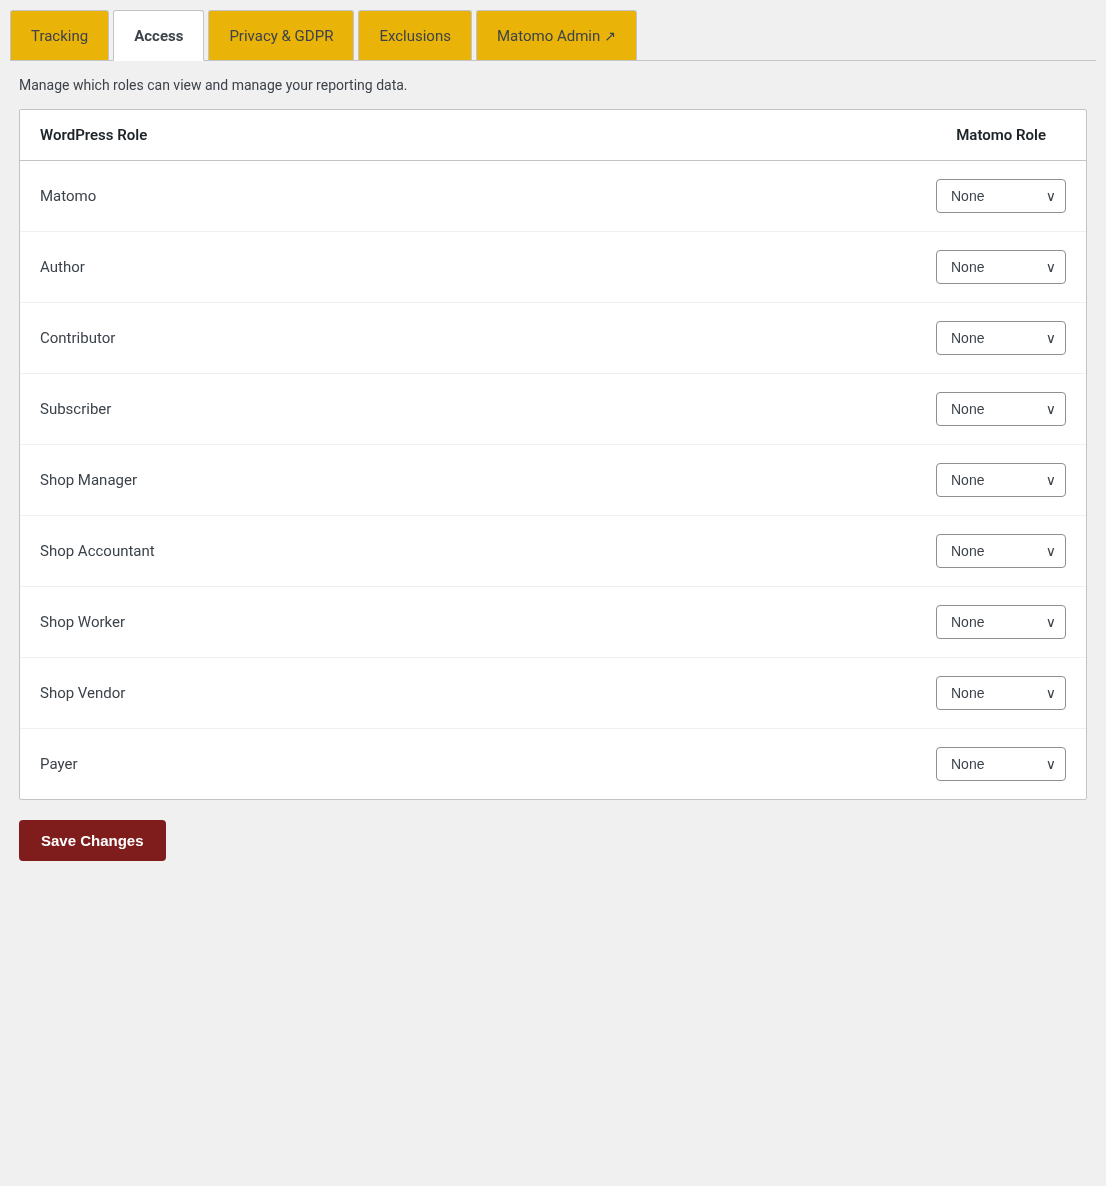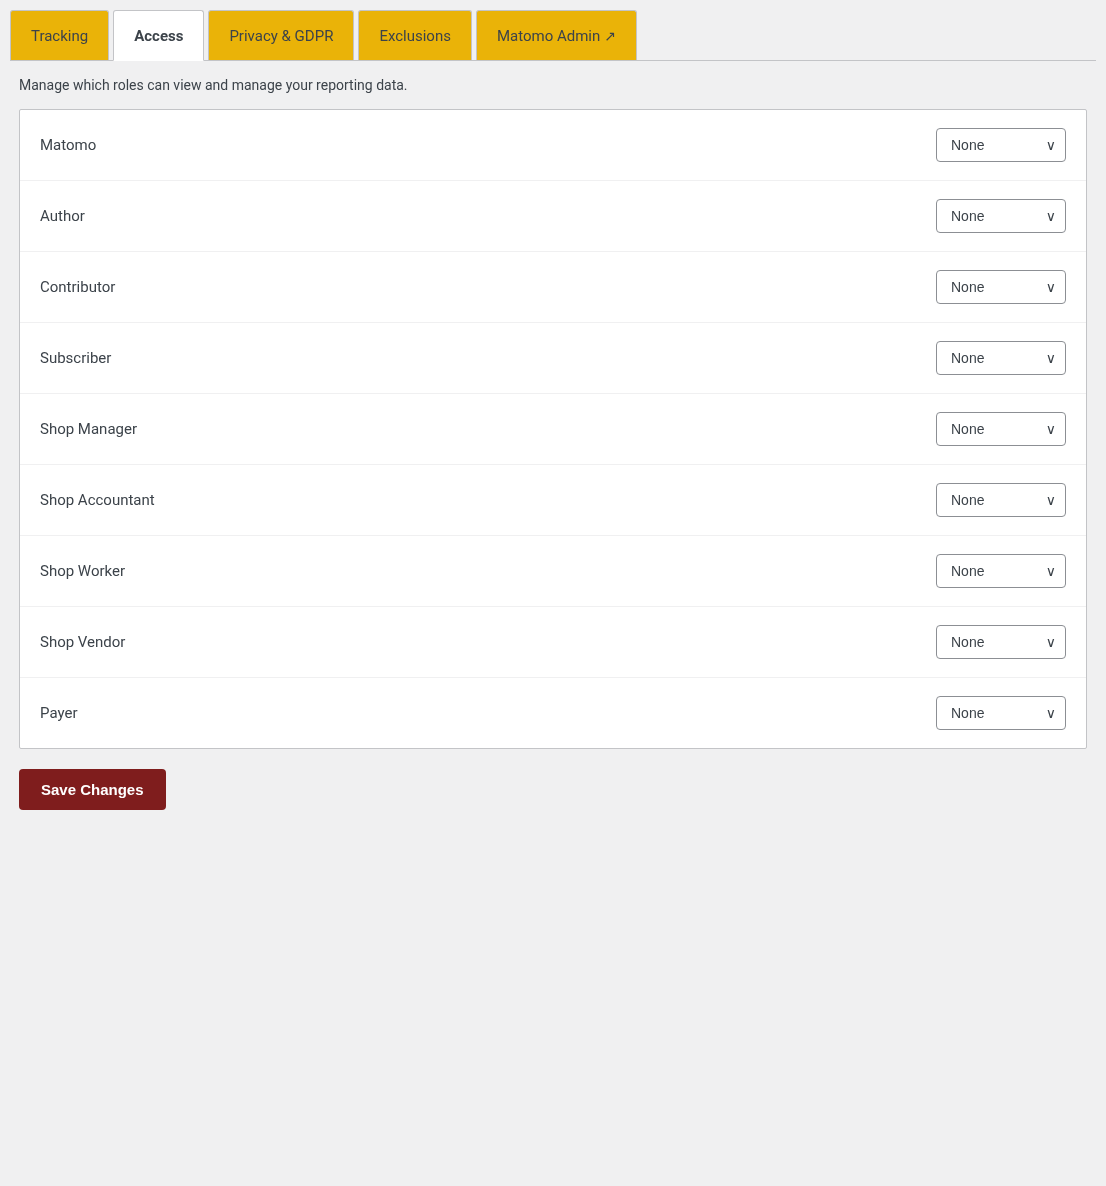--- a/index.html
+++ b/index.html
@@ -160,20 +160,24 @@
     <div class="tab active">Access</div>
     <div class="tab">Privacy &amp; GDPR</div>
     <div class="tab">Exclusions</div>
     <div class="tab">Matomo Admin<span class="external-link-icon">↗</span></div>
   </div>
 
 <div class="content-area">
   <p class="description">Manage which roles can view and manage your reporting data.</p>
 
   <div class="table-container">
+    <div class="table-header">
+      <span class="table-header-wp-role">WordPress Role</span>
+      <span class="table-header-matomo-role">Matomo Role</span>
+    </div>
     <div id="table-rows">
         <div class="table-row">
           <span class="role-name">Matomo</span>
           <div class="select-wrapper">
             <select class="role-select"><option value="None">None</option><option value="View">View</option><option value="Admin">Admin</option><option value="Super User">Super User</option></select>
             <span class="chevron-icon">∨</span>
           </div>
         </div>
         <div class="table-row">
           <span class="role-name">Author</span>

